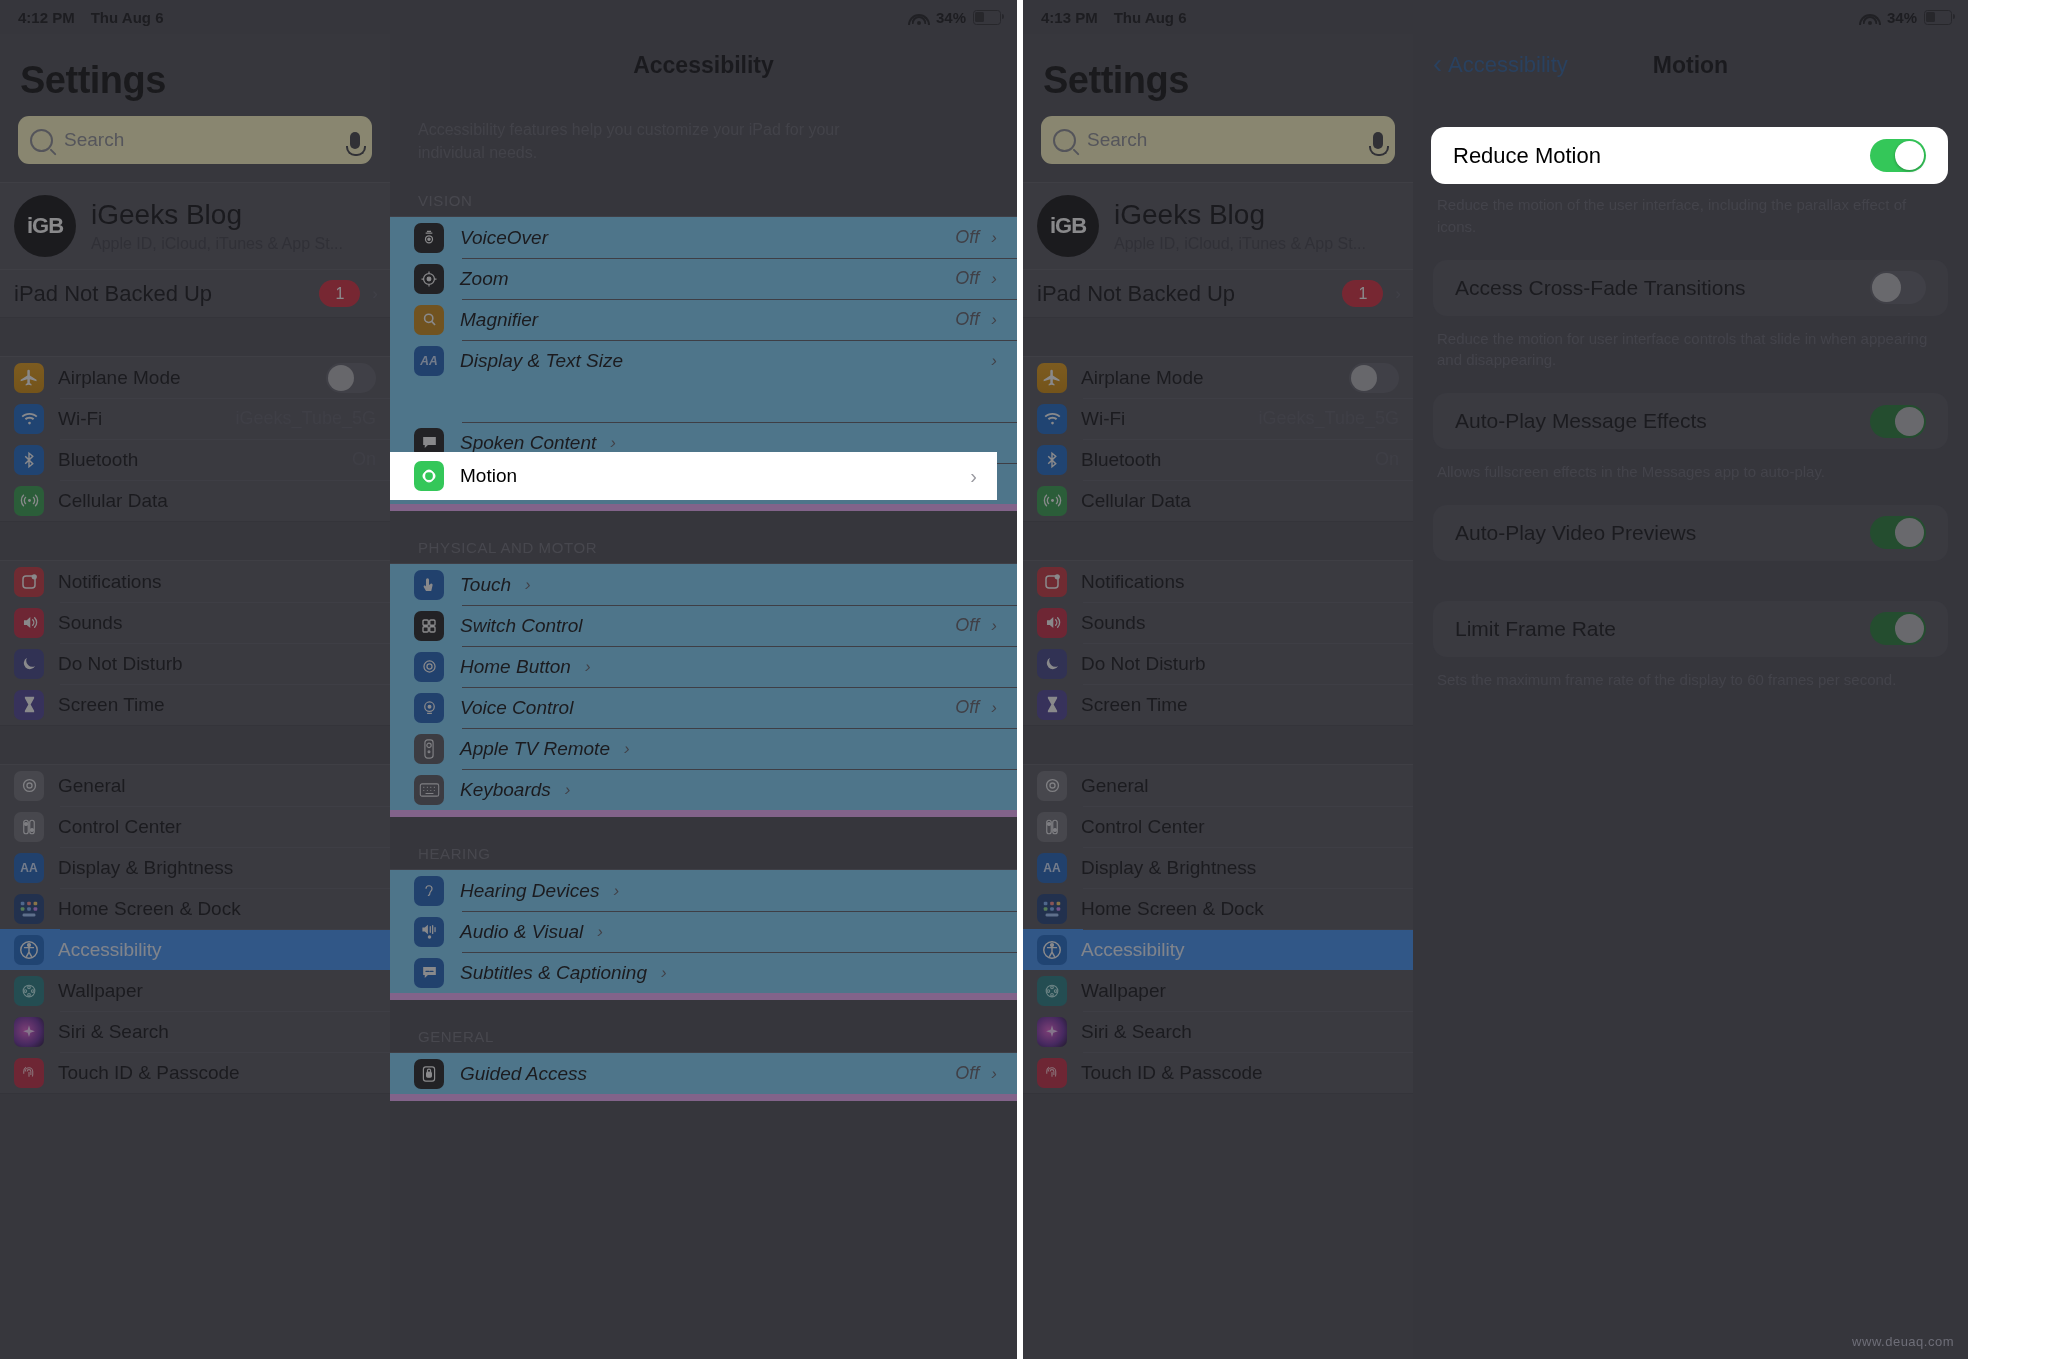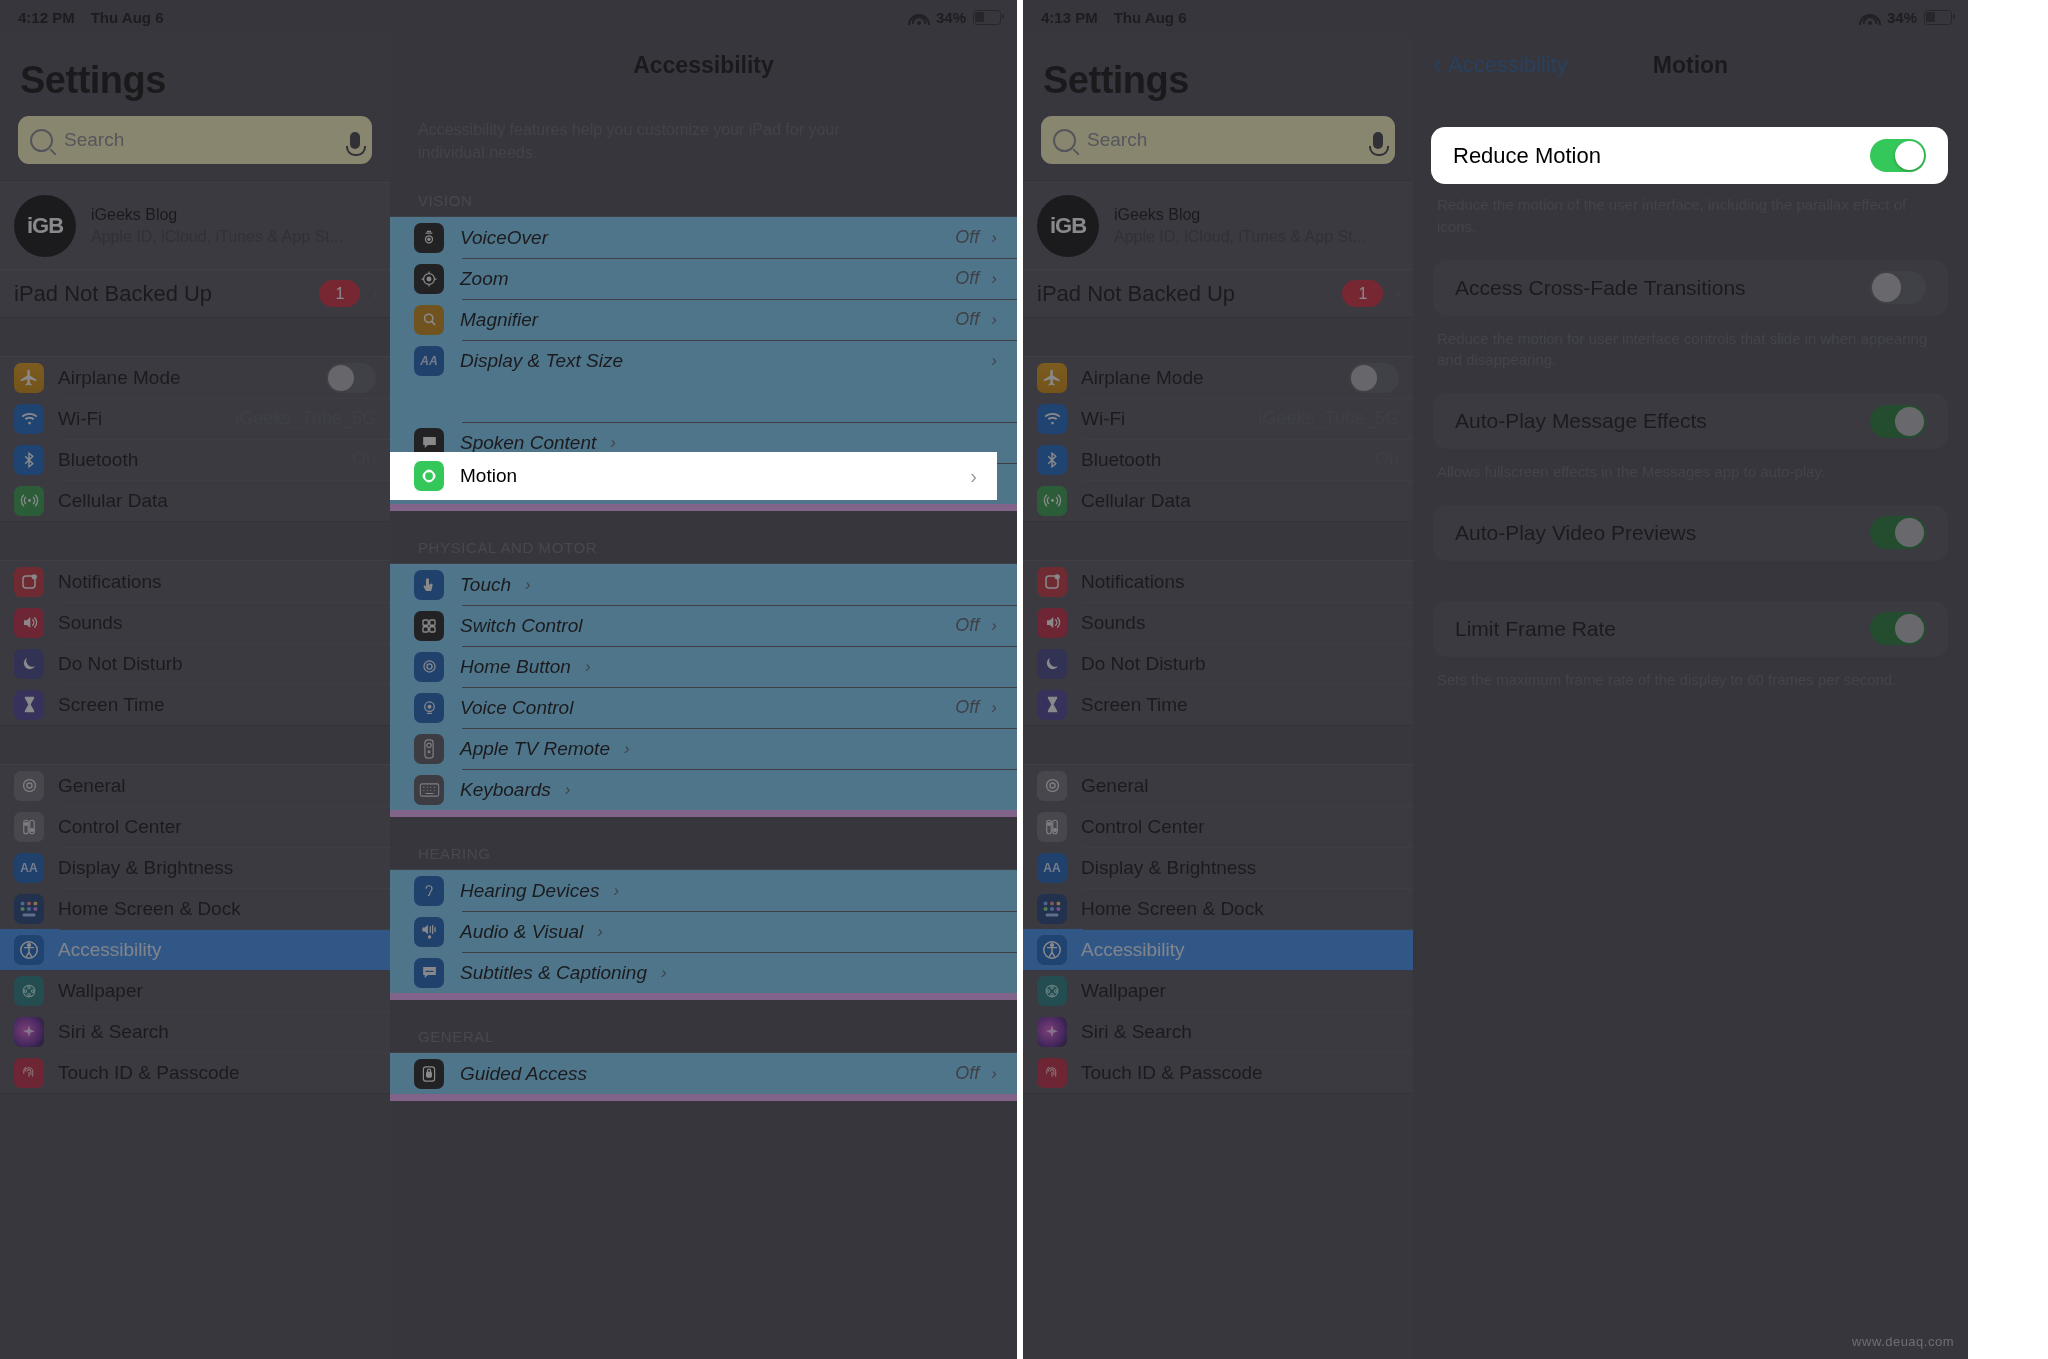--- a/index.html
+++ b/index.html
@@ -48,21 +48,21 @@
   .sb-row .lbl{margin-left:14px;font-size:19px;color:#0c0c10;white-space:nowrap;}
   .sb-row .val{margin-left:auto;margin-right:14px;font-size:18px;color:#5b5b66;}
   .sb-row.sel{background:#3d90f7;}
   .sb-row.sel .lbl{color:#eaf3ff;}
   .sb-row.sel + .sb-row::before{background:transparent;}
 
   .acct{display:flex;align-items:center;height:86px;padding-left:14px;background:#50505a;border-top:1px solid #5b5b65;margin-top:18px;position:relative;}
   .acct .av{width:62px;height:62px;border-radius:50%;background:#0d0d0f;color:#fff;font-weight:bold;font-size:22px;
      display:flex;align-items:center;justify-content:center;letter-spacing:-1px;flex:none;}
   .acct .tx{margin-left:15px;}
-  .acct .n1{font-size:16px;color:#0a0a0e;}
+  .acct .n1{font-size:28px;color:#0a0a0e;}
   .acct .n2{font-size:16px;color:#3a3a44;margin-top:4px;}
   .backup{display:flex;align-items:center;height:47px;padding-left:14px;background:#50505a;border-top:1px solid #5b5b65;border-bottom:1px solid #43434c;position:relative;}
   .backup .t{font-size:22px;color:#0c0c10;}
   .badge{margin-left:auto;margin-right:12px;min-width:27px;height:27px;border-radius:14px;background:#d8273b;color:#fff;
      font-size:16px;display:flex;align-items:center;justify-content:center;padding:0 7px;}
   .backup .chev{margin-right:12px;color:#5e5e69;font-size:17px;}
   .gap{height:22px;}
 
   
   .detail{position:absolute;top:34px;left:390px;right:0;bottom:0;background:#474750;}

